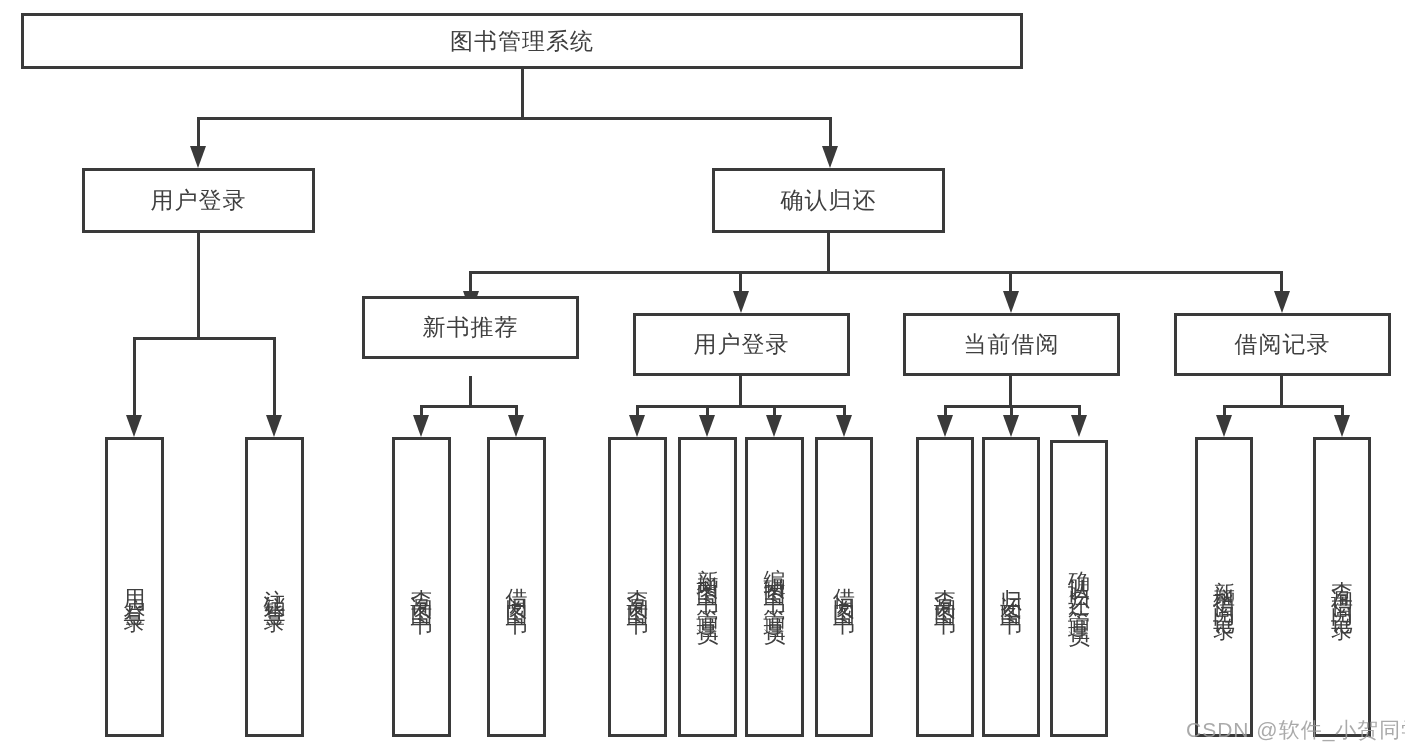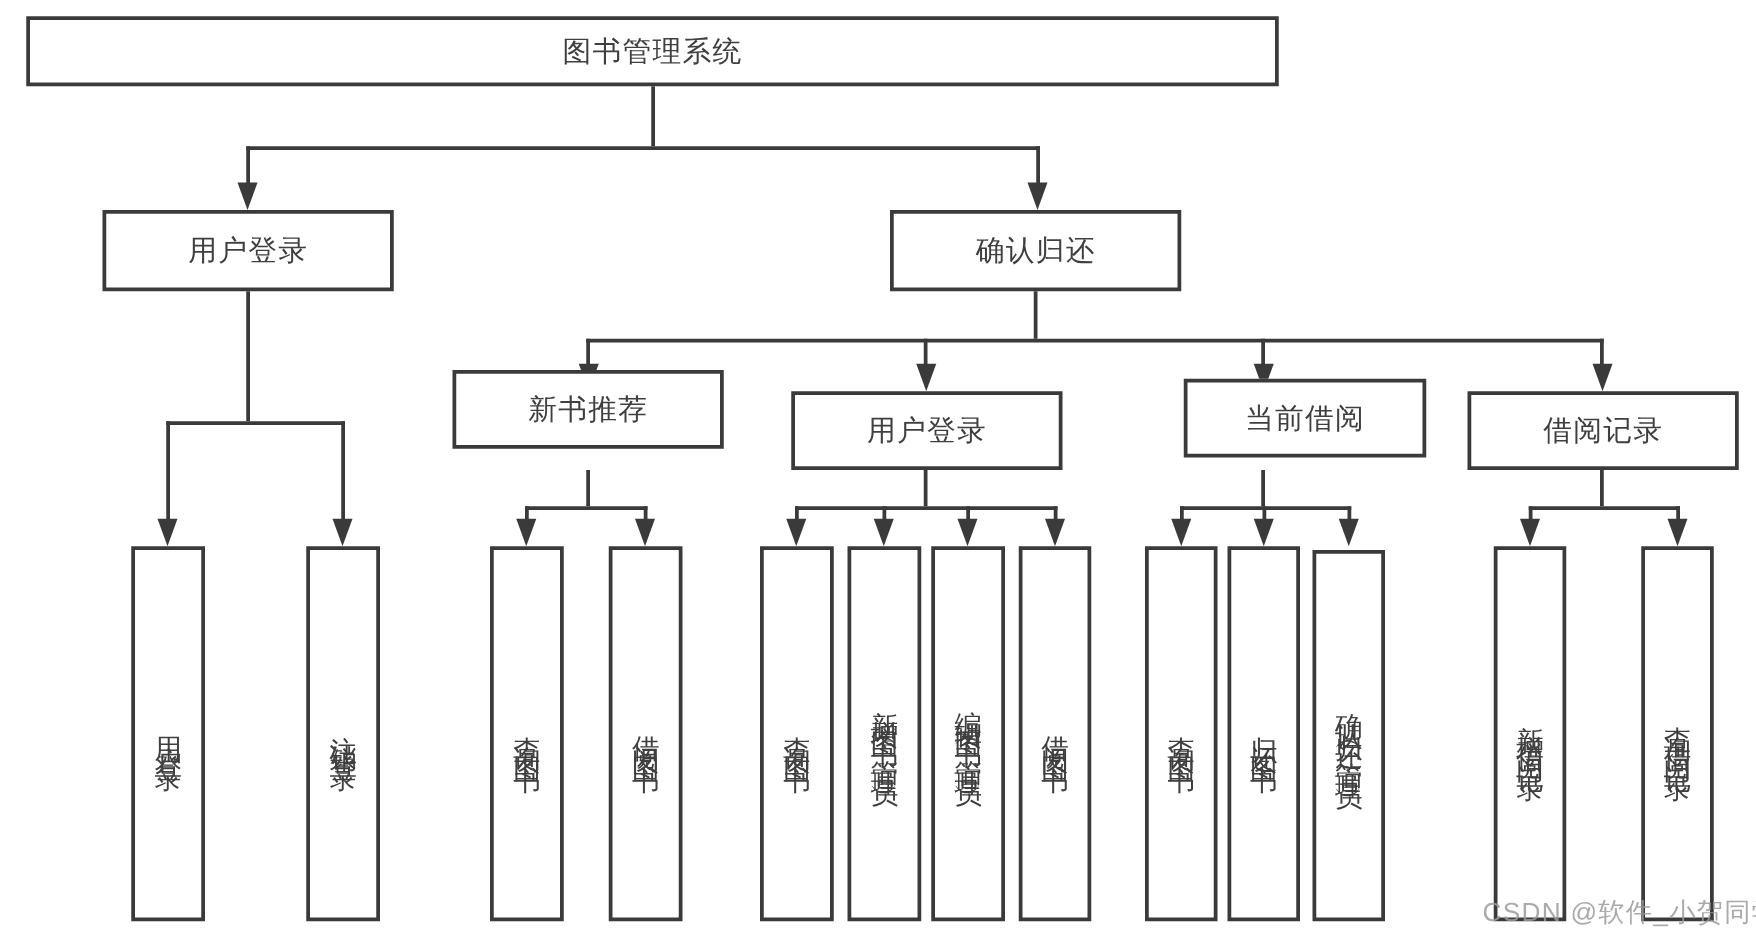--- a/index.html
+++ b/index.html
@@ -60,21 +60,21 @@
   <div class="arrow" style="left:463px;top:291px;"></div>
   <div class="vline" style="left:739px;top:271px;height:24px;"></div>
   <div class="arrow" style="left:733px;top:291px;"></div>
   <div class="vline" style="left:1009px;top:271px;height:24px;"></div>
   <div class="arrow" style="left:1003px;top:291px;"></div>
   <div class="vline" style="left:1280px;top:271px;height:24px;"></div>
   <div class="arrow" style="left:1274px;top:291px;"></div>
 
   <div class="node" style="left:362px;top:296px;width:217px;height:63px;">新书推荐</div>
   <div class="node" style="left:633px;top:313px;width:217px;height:63px;">用户登录</div>
-  <div class="node" style="left:903px;top:303px;width:194px;height:63px;margin-left:44px;">当前借阅</div>
+  <div class="node" style="left:903px;top:313px;width:217px;height:63px;">当前借阅</div>
   <div class="node" style="left:1174px;top:313px;width:217px;height:63px;">借阅记录</div>
 
   <div class="vline" style="left:469px;top:376px;height:29px;"></div>
   <div class="hline" style="left:420px;top:405px;width:98px;"></div>
   <div class="vline" style="left:420px;top:405px;height:14px;"></div>
   <div class="arrow" style="left:413px;top:415px;"></div>
   <div class="vline" style="left:515px;top:405px;height:14px;"></div>
   <div class="arrow" style="left:508px;top:415px;"></div>
 
   <div class="vline" style="left:739px;top:376px;height:29px;"></div>

